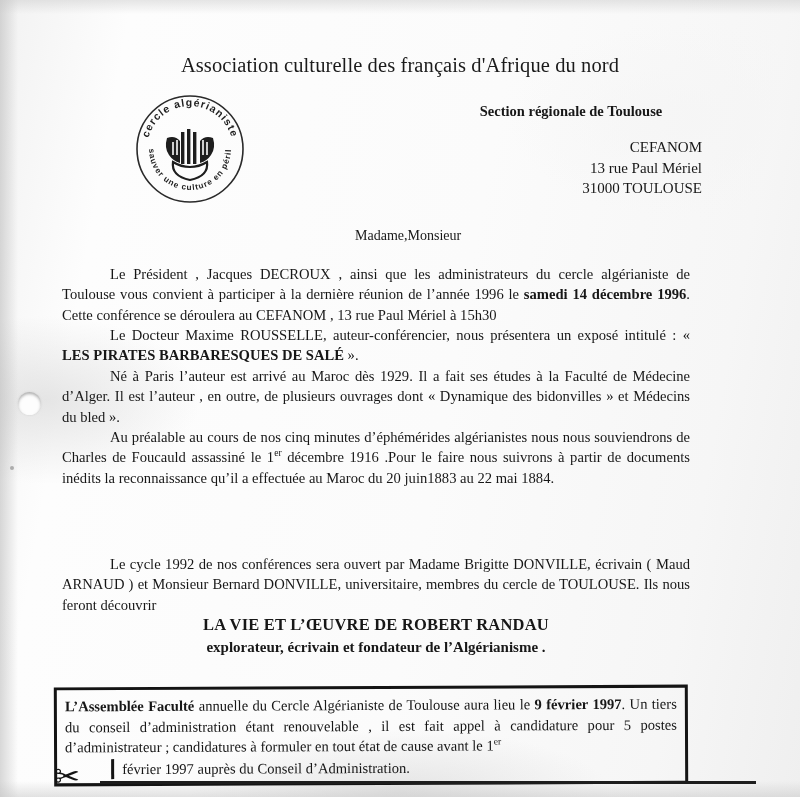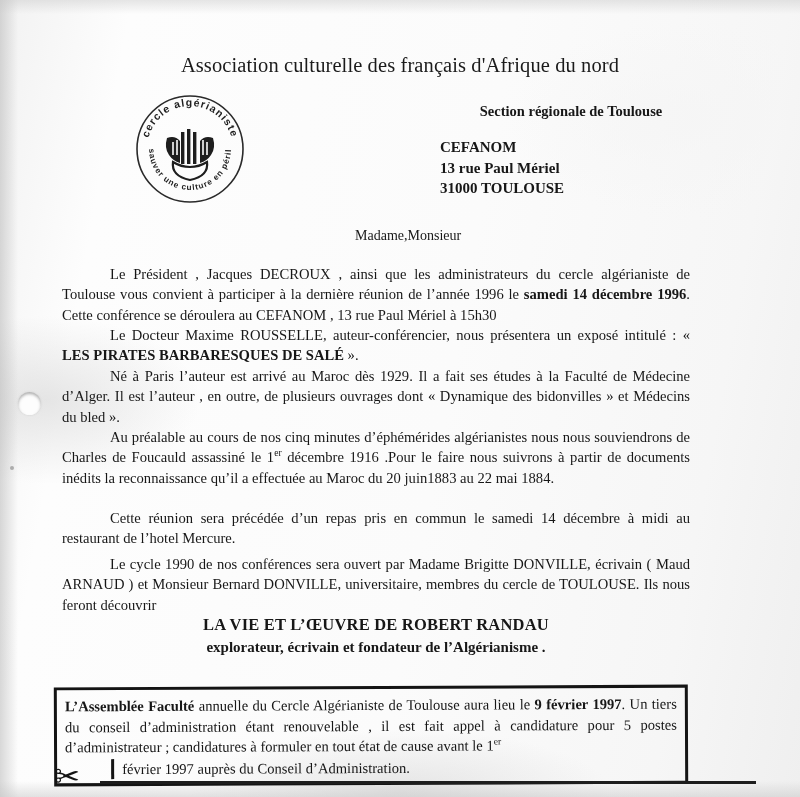--- a/index.html
+++ b/index.html
@@ -92,23 +92,23 @@
     left: 440px; top: 103px;
     width: 262px;
     text-align: center;
     font-size: 14.5px;
     font-weight: bold;
   }
   .addr {
     position: absolute;
     left: 440px; top: 137px;
     width: 262px;
-    text-align: left;
+    text-align: right;
     font-size: 15px;
-    font-weight: bold;
+    font-weight: normal;
     line-height: 20.5px;
   }
 
   
   .salutation {
     position: absolute;
     left: 355px; top: 228px;
     font-size: 14px;
   }
 
@@ -258,26 +258,23 @@
   </div>
 
   <div class="body-block p3">
     <p>Né à Paris l’auteur est arrivé au Maroc dès 1929. Il a fait ses études à la Faculté de Médecine d’Alger. Il est l’auteur , en outre, de plusieurs ouvrages dont « Dynamique des bidonvilles » et Médecins du bled ».</p>
   </div>
 
   <div class="body-block p4">
     <p><span>Au préalable au cours de nos cinq minutes d’éphémérides algérianistes nous nous souviendrons de Charles de Foucauld assassiné le 1</span><sup>er</sup><span> décembre 1916 .Pour le faire nous suivrons à partir de documents inédits  la reconnaissance qu’il a effectuée  au Maroc du 20 juin1883 au 22 mai 1884.</span></p>
   </div>
 
-  <div class="body-block p5">
-    <p>Cette réunion sera précédée d’un repas pris en commun le samedi 14 décembre à midi au restaurant de l’hotel Mercure.</p>
-  </div>
 
   <div class="body-block p6">
-    <p>Le cycle 1990 de nos conférences sera ouvert par Madame Brigitte DONVILLE, écrivain ( Maud ARNAUD ) et  Monsieur Bernard DONVILLE, universitaire, membres du cercle de TOULOUSE.  Ils nous feront découvrir</p>
+    <p>Le cycle 1992 de nos conférences sera ouvert par Madame Brigitte DONVILLE, écrivain ( Maud ARNAUD ) et  Monsieur Bernard DONVILLE, universitaire, membres du cercle de TOULOUSE.  Ils nous feront découvrir</p>
   </div>
 
   <div class="headline">
     <div class="l1">LA VIE ET L’ŒUVRE DE ROBERT RANDAU</div>
     <div class="l2">explorateur, écrivain et fondateur de l’Algérianisme .</div>
   </div>
 
   <div class="ag-box">
     <p><b>L’Assemblée Faculté</b><span> annuelle du Cercle Algérianiste de Toulouse aura lieu le </span><b>9 février 1997</b><span>. Un tiers du conseil d’administration étant renouvelable , il est fait appel à candidature pour  5 postes d’administrateur ; candidatures à formuler  en tout état de cause avant le 1</span><sup>er</sup></p>
     <span class="last-line">février 1997 auprès  du Conseil d’Administration.</span>

